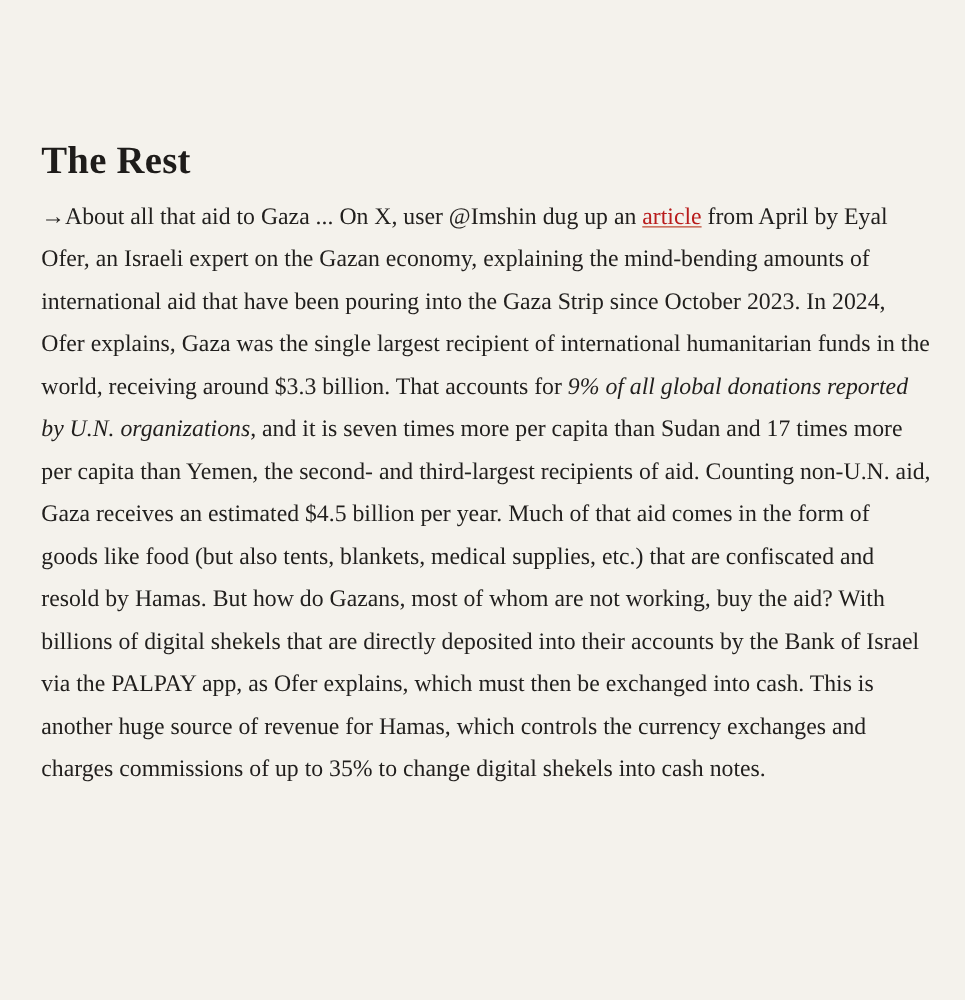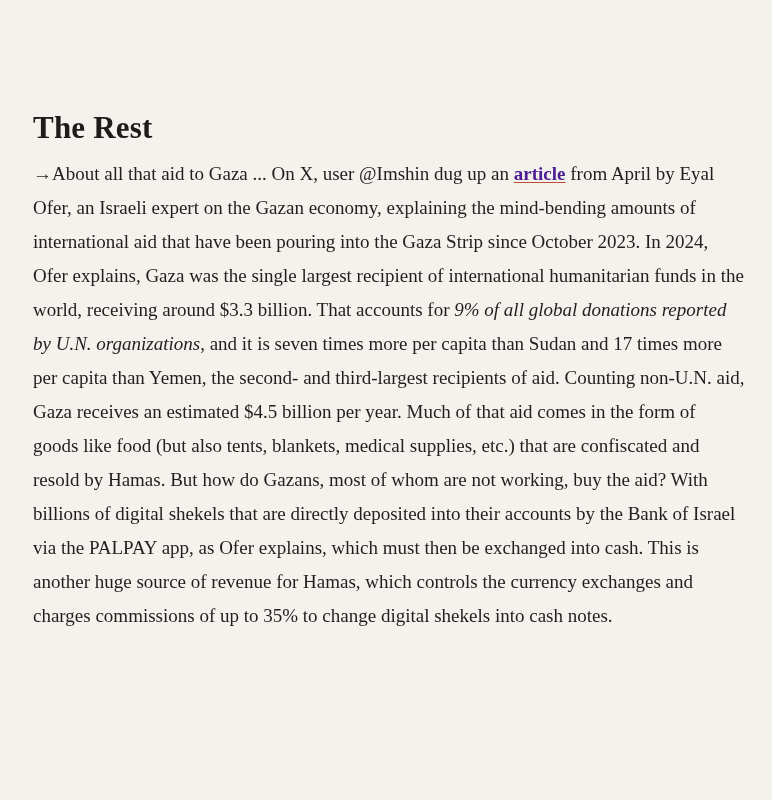--- a/index.html
+++ b/index.html
@@ -36,26 +36,25 @@
     max-width: 716px;
     color: #211f1d;
   }
   .lead-bold {
     font-weight: 400;
   }
   .inline-italic {
     font-style: italic;
   }
   a.article-link {
-    color: #4c1d95;
+    color: #b91c1c;
     text-decoration: underline;
     text-decoration-color: #bf4b35;
     text-underline-offset: 2px;
     cursor: pointer;
-    font-weight: bold;
   }
 </style>
 </head>
 <body>
 
 <main class="page">
   <h1 class="section-title">The Rest</h1>
   <p class="article-paragraph"><span class="lead-bold">→About all that aid to Gaza ... </span><span>On X, user @Imshin dug up an </span><a class="article-link">article</a><span> from April by Eyal Ofer, an Israeli expert on the Gazan economy, explaining the mind-bending amounts of international aid that have been pouring into the Gaza Strip since October 2023. In 2024, Ofer explains, Gaza was the single largest recipient of international humanitarian funds in the world, receiving around $3.3 billion. That accounts for </span><span class="inline-italic">9% of all global donations reported by U.N. organizations</span><span>, and it is seven times more per capita than Sudan and 17 times more per capita than Yemen, the second- and third-largest recipients of aid. Counting non-U.N. aid, Gaza receives an estimated $4.5 billion per year. Much of that aid comes in the form of goods like food (but also tents, blankets, medical supplies, etc.) that are confiscated and resold by Hamas. But how do Gazans, most of whom are not working, buy the aid? With billions of digital shekels that are directly deposited into their accounts by the Bank of Israel via the PALPAY app, as Ofer explains, which must then be exchanged into cash. This is another huge source of revenue for Hamas, which controls the currency exchanges and charges commissions of up to 35% to change digital shekels into cash notes.</span></p>
 </main>
 

